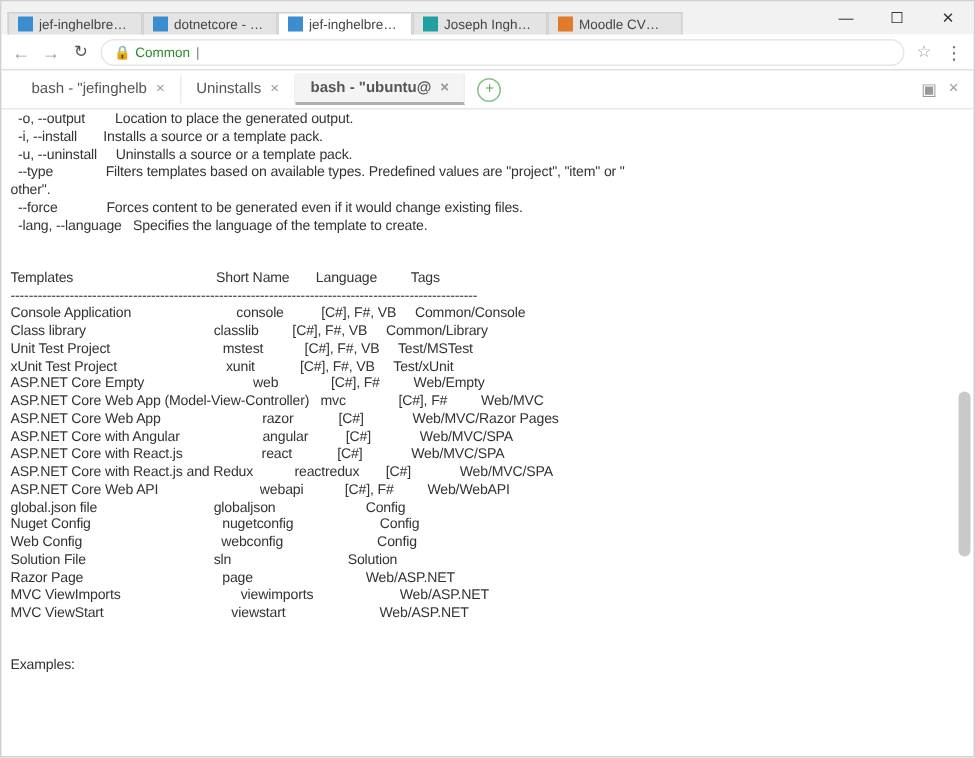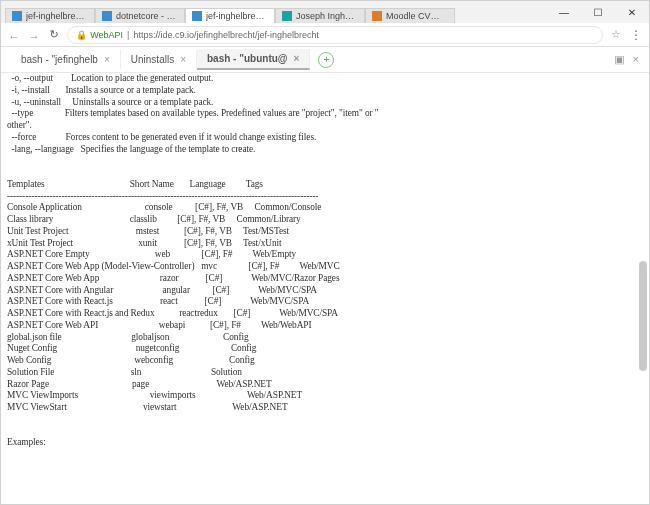--- a/index.html
+++ b/index.html
@@ -124,21 +124,21 @@
 }
 .ide-right-icons {
   margin-left:auto;
   display:flex;
   gap:8px;
   color:#999;
   font-size:11px;
 }
 
 .terminal {
-  font-family: Liberation Serif, serif;
+  font-family: Liberation Sans, sans-serif;
   font-size: 9.4px;
   line-height: 1.25;
   color: #333;
   padding: 0 6px 6px 6px;
   white-space: pre;
   height: calc(100% - 72px);
   overflow: hidden;
   letter-spacing: -0.1px;
 }
 .scrollbar {
@@ -183,24 +183,23 @@
     </div>
   </div>
 
 <div class="addr-bar">
   <span class="nav-arrow">←</span>
   <span class="nav-arrow">→</span>
   <span class="reload">↻</span>
   <div class="lock-wrap">
     <span class="secure">
       <span>🔒</span>
-      <span>WebAPI</span>
+      <span>Common</span>
     </span>
     <span>|</span>
-    <span class="url-rest">https://ide.c9.io/jefinghelbrecht/jef-inghelbrecht</span>
   </div>
   <span class="star">☆</span>
   <span class="menu-dots">⋮</span>
 </div>
 
 <div class="ide-tabs" id="idetabs">
 <div class="ide-tab">
       <span>bash - "jefinghelb</span>
       <span class="tab-close">×</span>
     </div>

